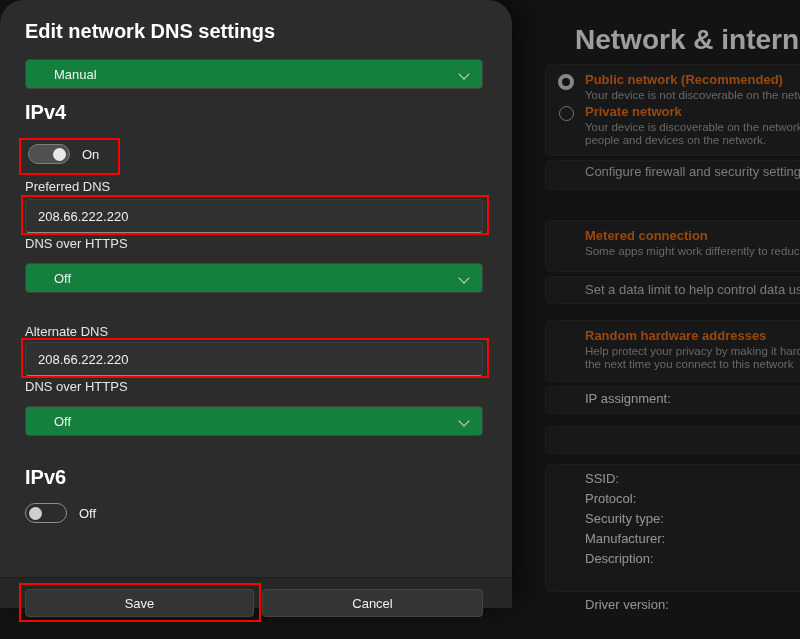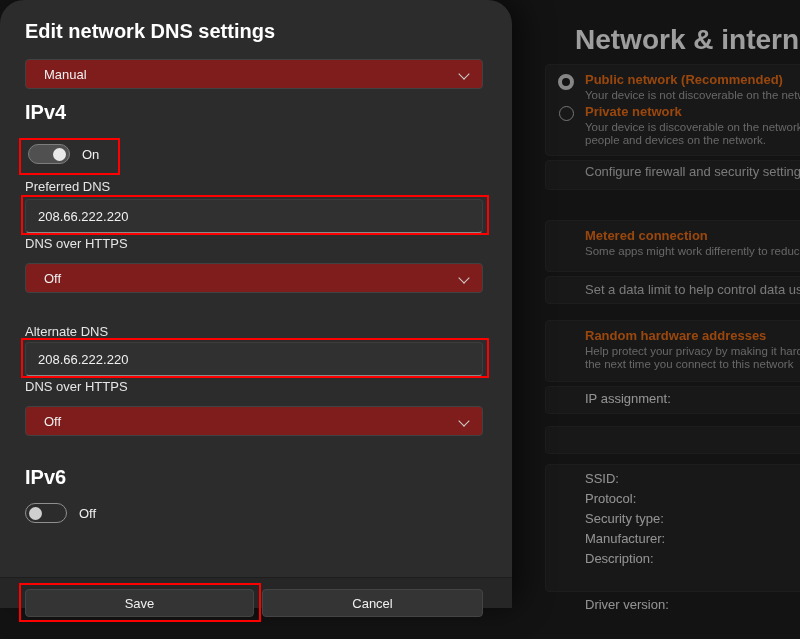--- a/index.html
+++ b/index.html
@@ -17,21 +17,21 @@
   .radio{position:absolute;border-radius:50%;box-sizing:content-box;}
   .radio.sel{left:558px;width:8px;height:8px;border:4px solid #d8d8d8;background:#1f1f1f;}
   .radio.unsel{left:559px;width:13px;height:13px;border:1px solid #bdbdbd;}
   .scrim{position:absolute;inset:0;background:rgba(0,0,0,0.38);pointer-events:none;}
 
   
   .dialog{position:absolute;left:0;top:0;width:512px;height:608px;background:#2c2c2c;box-shadow:10px 0 30px rgba(0,0,0,0.55);border-radius:24px;}
   .dlg-title{position:absolute;left:25px;top:20px;font-size:20px;font-weight:700;color:#ffffff;white-space:nowrap;}
   .sect{position:absolute;left:25px;font-size:20px;font-weight:700;color:#ffffff;}
   .flabel{position:absolute;left:25px;font-size:13px;color:#e6e6e6;}
-  .select{position:absolute;left:25px;width:458px;height:30px;background:#7f1d1d;border:1px solid #414141;border-radius:4px;box-sizing:border-box;color:#f0f0f0;font-size:13px;display:flex;align-items:center;padding:0 18px;cursor:default;}
+  .select{position:absolute;left:25px;width:458px;height:30px;background:#15803d;border:1px solid #414141;border-radius:4px;box-sizing:border-box;color:#f0f0f0;font-size:13px;display:flex;align-items:center;padding:0 28px;cursor:default;}
   .select .chev{position:absolute;right:14px;top:10px;width:7px;height:7px;border-right:1.4px solid #cfcfcf;border-bottom:1.4px solid #cfcfcf;transform:rotate(45deg);}
   .textbox{position:absolute;left:25px;width:458px;height:29px;background:#303030;border:1px solid #3d3d3d;border-bottom:1px solid #8a8a8a;border-radius:4px;box-sizing:border-box;color:#f0f0f0;font-size:13px;padding:16px 12px;font-family:inherit;outline:none;}
   .toggle-row{position:absolute;left:28px;display:flex;align-items:center;gap:12px;}
   .toggle{position:relative;width:42px;height:20px;border-radius:11px;box-sizing:border-box;flex:0 0 auto;}
   .toggle.on{background:#505050;border:1px solid #7d7d7d;}
   .toggle.on .knob{position:absolute;right:3px;top:2.5px;width:13px;height:13px;border-radius:50%;background:#e8e8e8;}
   .toggle.off{background:transparent;border:1px solid #8f8f8f;}
   .toggle.off .knob{position:absolute;left:3px;top:2.5px;width:13px;height:13px;border-radius:50%;background:#cfcfcf;}
   .toggle-label{color:#f0f0f0;font-size:13px;}
   .footer{position:absolute;left:0;right:0;top:577px;bottom:0;background:#262626;border-top:1px solid #1d1d1d;}

